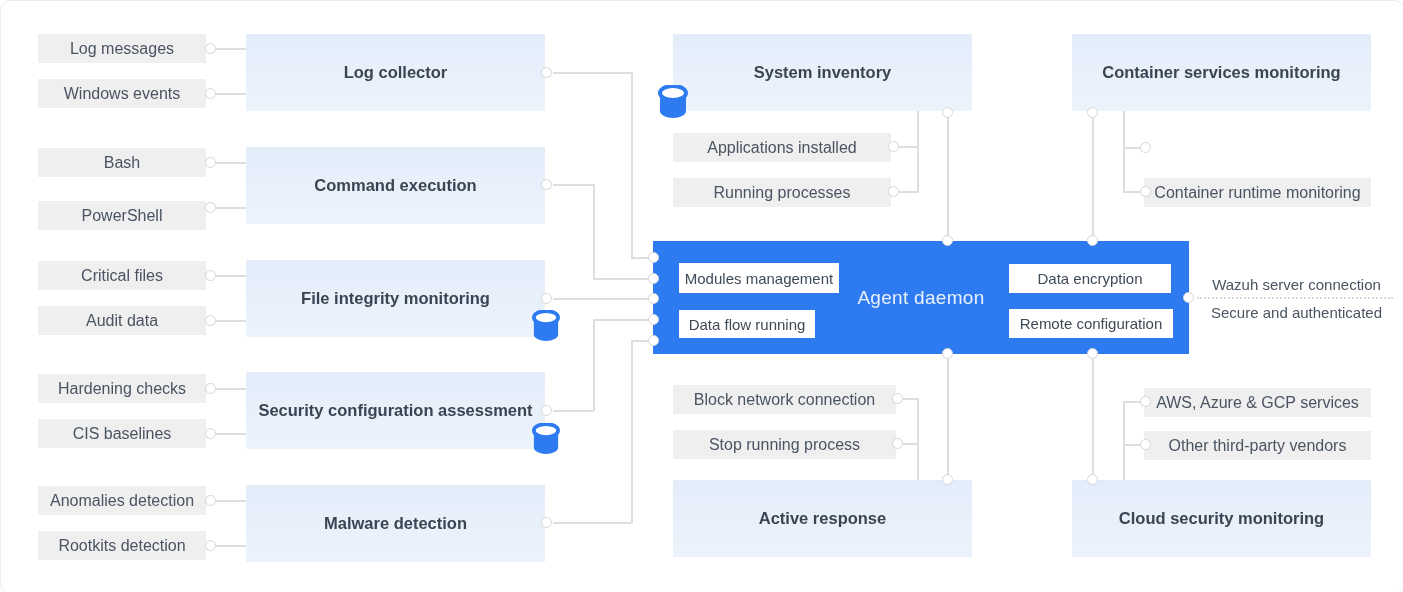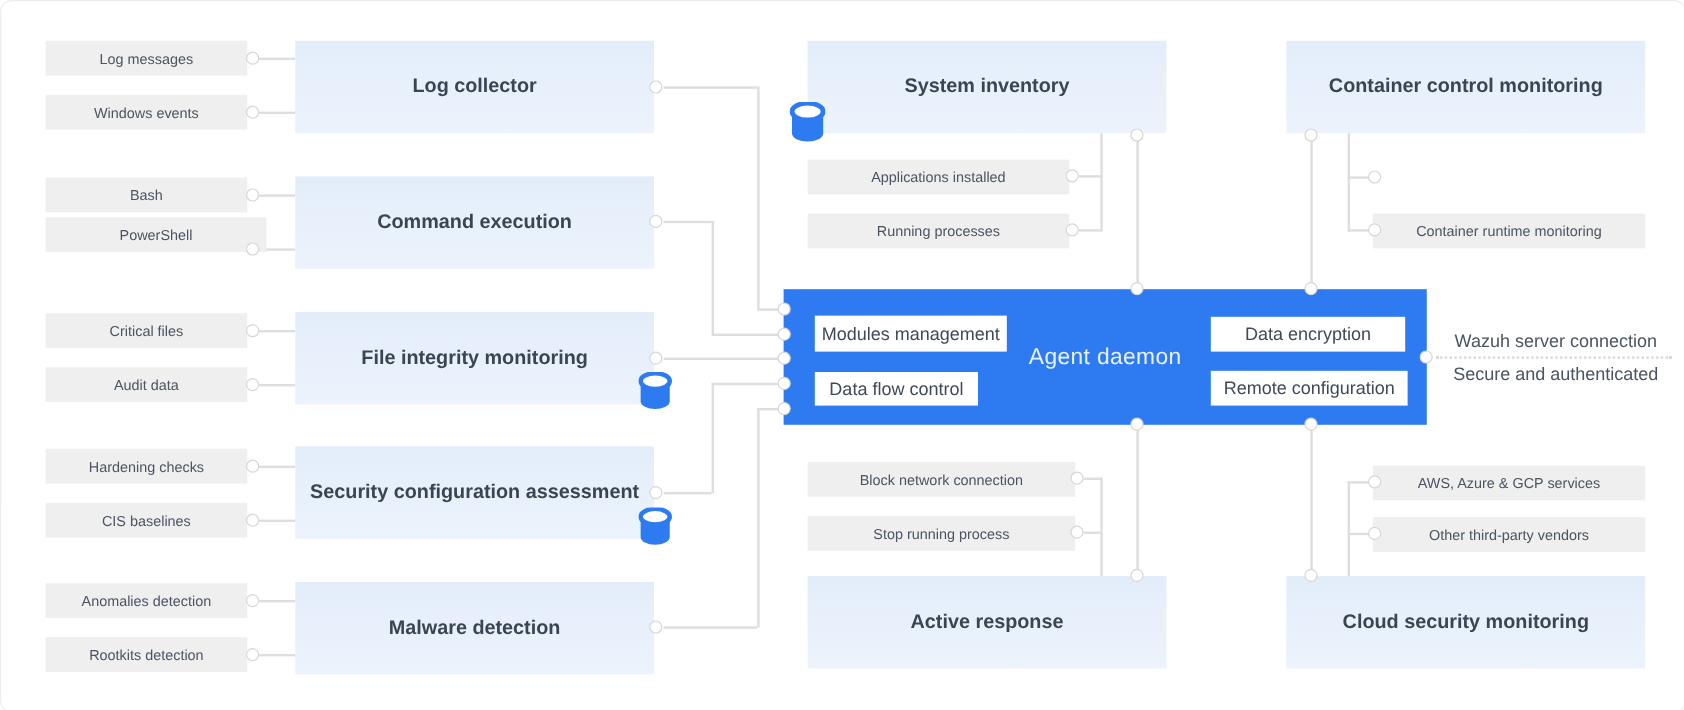--- a/index.html
+++ b/index.html
@@ -15,21 +15,21 @@
   .dotted{position:absolute;height:0;border-top:2px dotted #d9d9d9;background:none;}
   
   .node{
     position:absolute;width:11px;height:11px;border-radius:50%;
     background:#ffffff;border:1.5px solid #d6d6d6;box-sizing:border-box;
   }
   
   .inbox{
     position:absolute;height:29px;background:#efefef;
     display:flex;align-items:center;justify-content:center;
-    font-size:12px;color:#4a5462;white-space:nowrap;
+    font-size:16px;color:#4a5462;white-space:nowrap;
   }
   
   .module{
     position:absolute;width:299px;height:77px;
     background:linear-gradient(180deg,#e3edfa 0%,#ecf3fc 100%);
     display:flex;align-items:center;justify-content:center;
     font-size:16.5px;color:#3b4551;white-space:nowrap;font-weight:bold;
   }
   
   .agent{
@@ -111,21 +111,21 @@
 
   <div class="inbox" style="left:37px;top:33px;width:168px">
       <span>Log messages</span>
     </div>
   <div class="inbox" style="left:37px;top:78px;width:168px">
       <span>Windows events</span>
     </div>
   <div class="inbox" style="left:37px;top:147px;width:168px">
       <span>Bash</span>
     </div>
-  <div class="inbox" style="left:37px;top:180px;width:184px">
+  <div class="inbox" style="left:37px;top:200px;width:168px">
       <span>PowerShell</span>
     </div>
   <div class="inbox" style="left:37px;top:260px;width:168px">
       <span>Critical files</span>
     </div>
   <div class="inbox" style="left:37px;top:305px;width:168px">
       <span>Audit data</span>
     </div>
   <div class="inbox" style="left:37px;top:373px;width:168px">
       <span>Hardening checks</span>
@@ -156,21 +156,21 @@
       <span>Malware detection</span>
     </div>
 
   <div class="module" style="left:672px;top:33px">
       <span>System inventory</span>
     </div>
   <div class="module" style="left:672px;top:479px">
       <span>Active response</span>
     </div>
   <div class="module" style="left:1071px;top:33px">
-      <span>Container control monitoring</span>
+      <span>Container services monitoring</span>
     </div>
   <div class="module" style="left:1071px;top:479px">
       <span>Cloud security monitoring</span>
     </div>
 
   <div class="inbox" style="left:672px;top:132px;width:218px">
       <span>Applications installed</span>
     </div>
   <div class="inbox" style="left:672px;top:177px;width:218px">
       <span>Running processes</span>
@@ -190,21 +190,21 @@
   <div class="inbox" style="left:1143px;top:430px;width:227px">
       <span>Other third-party vendors</span>
     </div>
 
   <div class="agent">
     <div class="agent-title">Agent daemon</div>
     <div class="whitebox" style="left:26px;top:22px;width:160px;height:30px">
         <span>Modules management</span>
       </div>
     <div class="whitebox" style="left:26px;top:69px;width:136px;height:28px">
-        <span>Data flow control</span>
+        <span>Data flow running</span>
       </div>
     <div class="whitebox" style="left:356px;top:23px;width:162px;height:29px">
         <span>Data encryption</span>
       </div>
     <div class="whitebox" style="left:356px;top:68px;width:164px;height:29px">
         <span>Remote configuration</span>
       </div>
   </div>
 
   <svg class="dbicon" style="left:657px;top:84px" viewBox="0 0 30 34">

